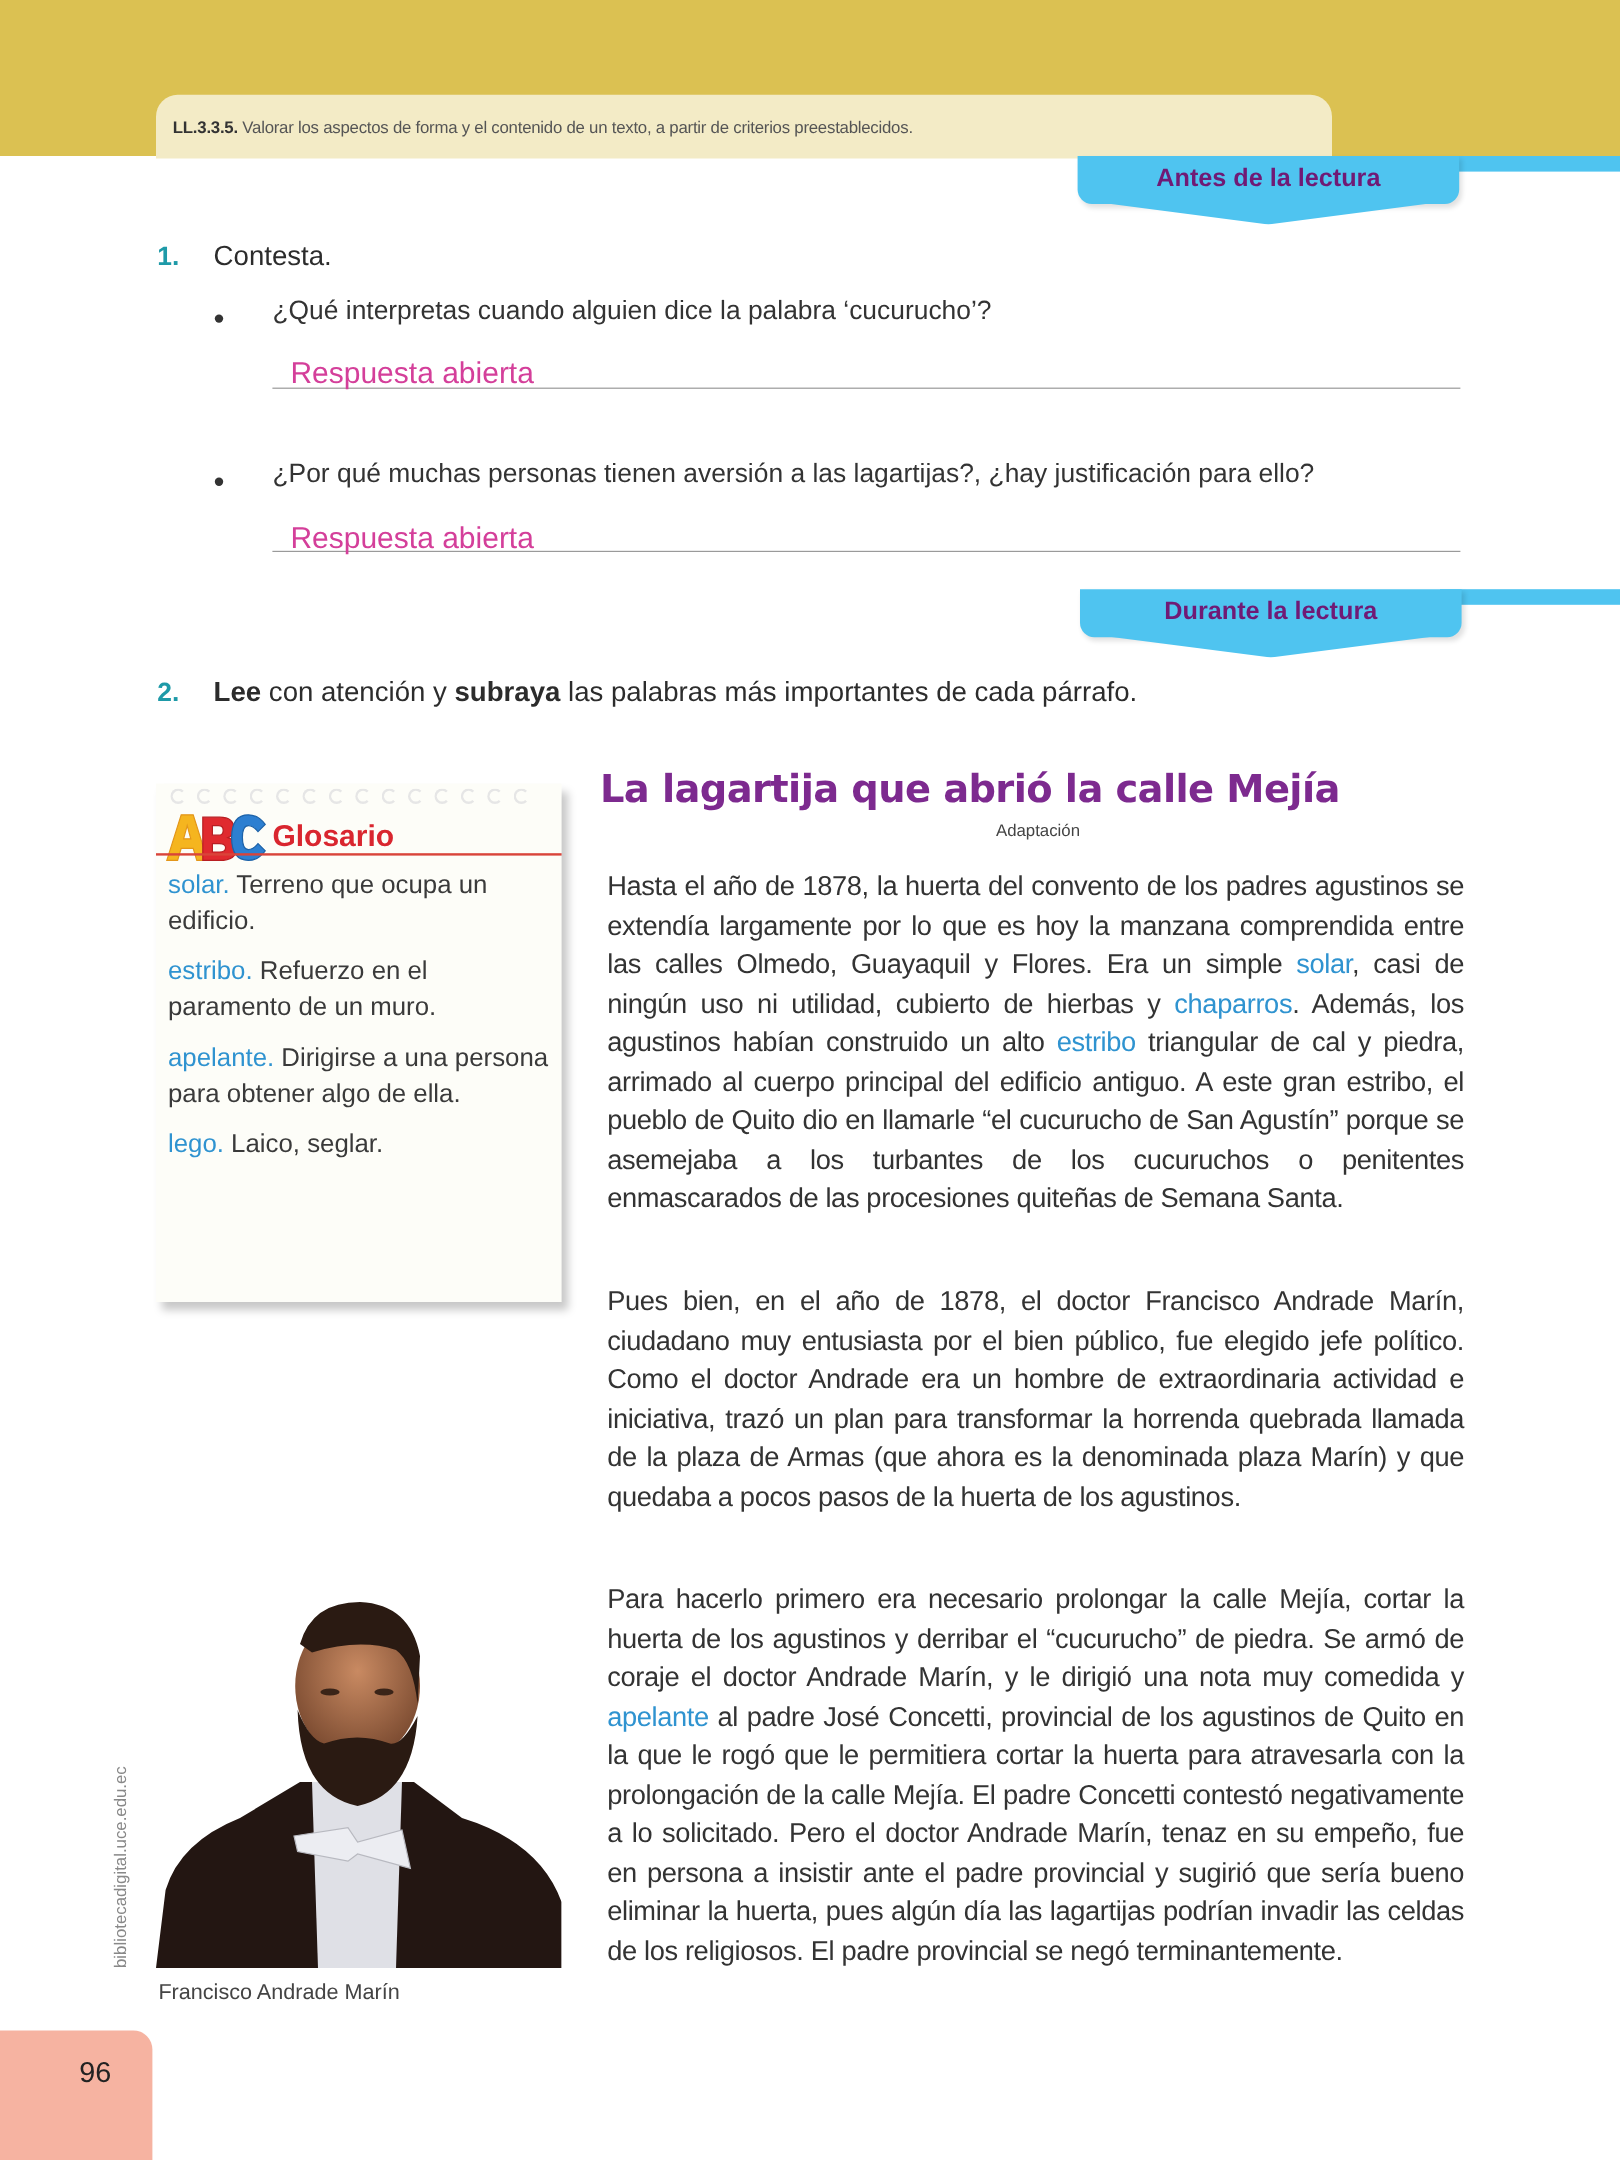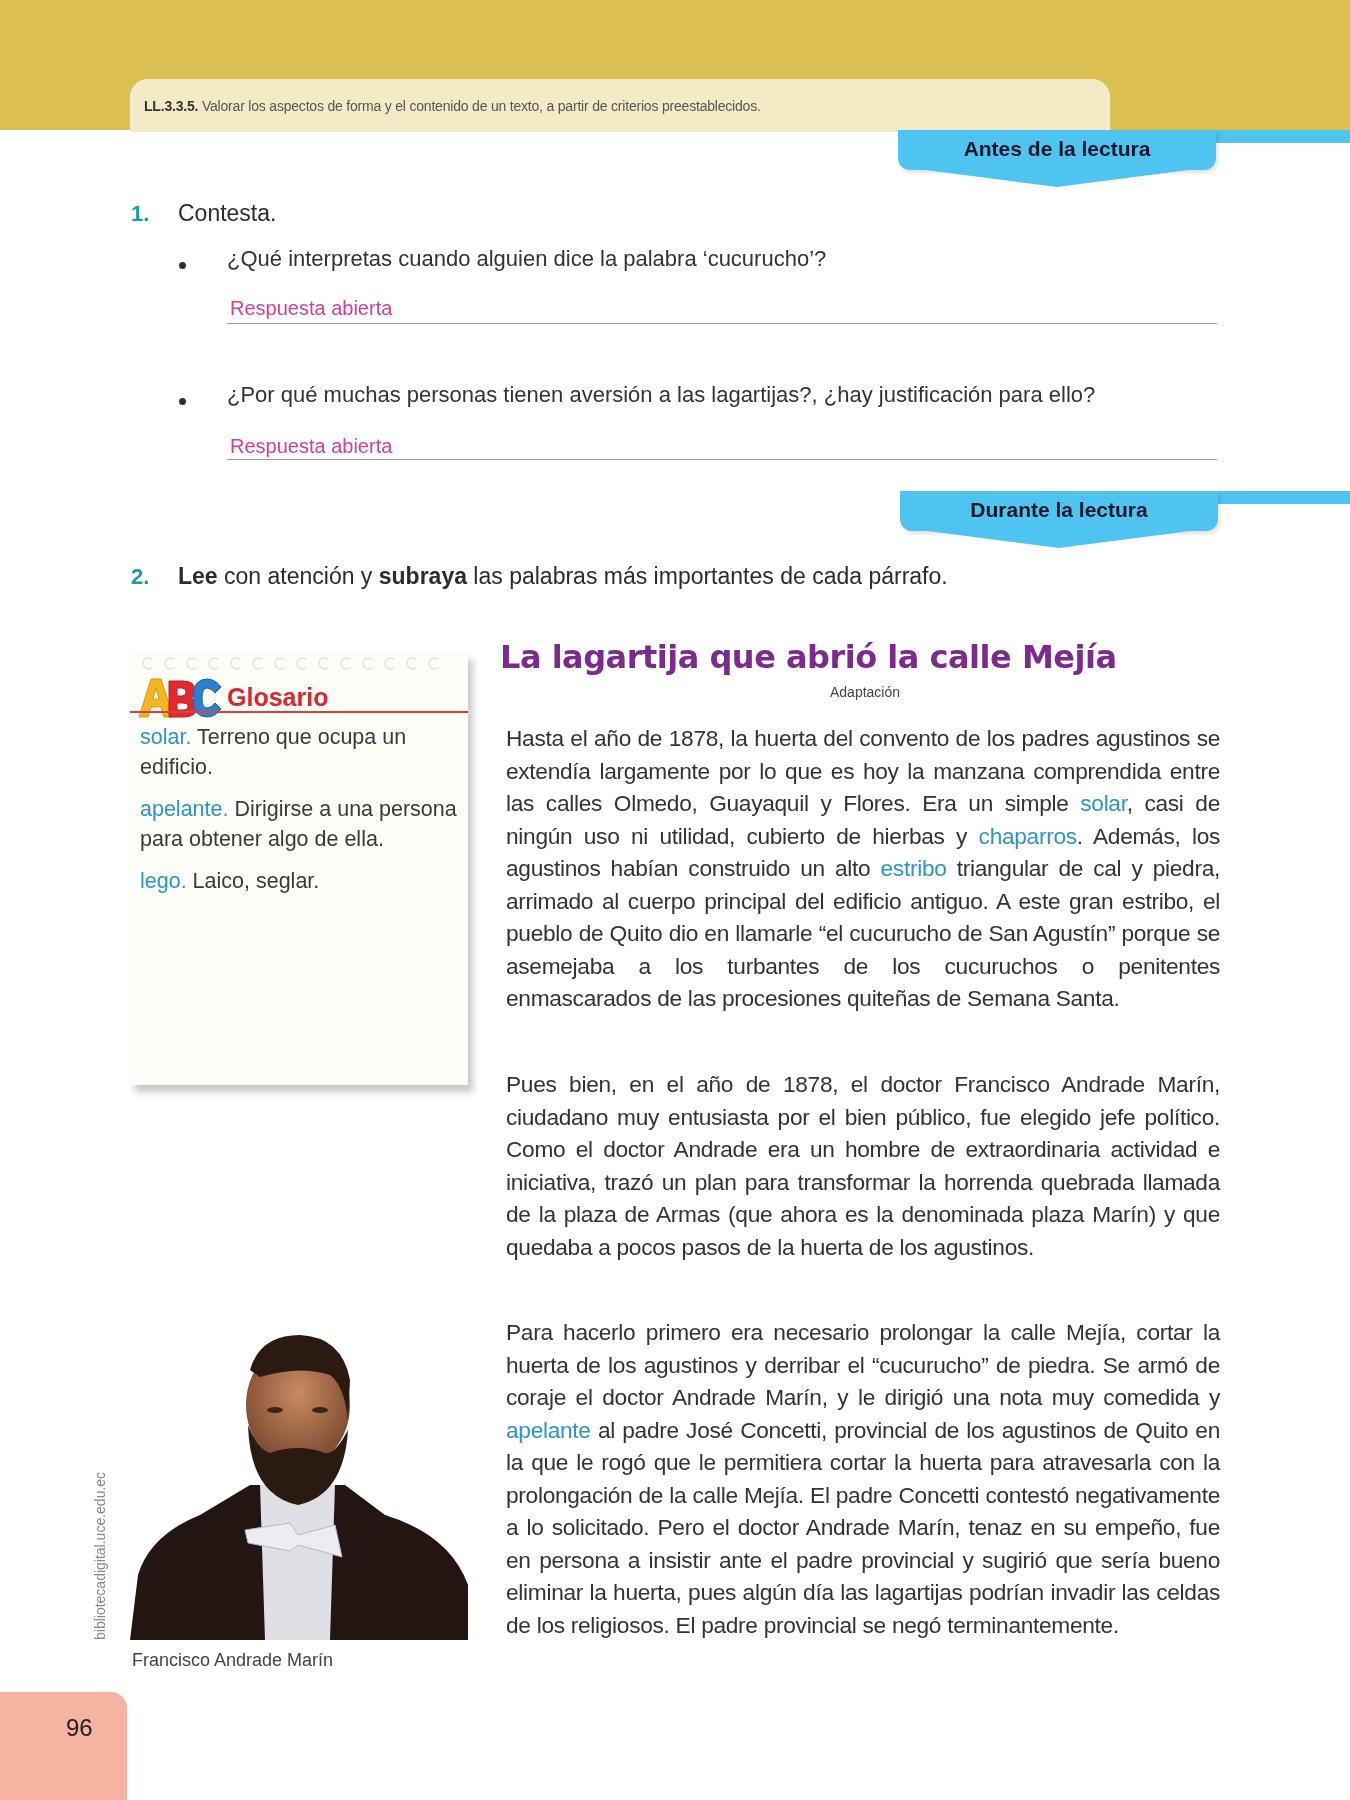--- a/index.html
+++ b/index.html
@@ -10,36 +10,36 @@
   .standard-box {
     position: absolute; left: 130px; top: 79px; width: 980px; height: 53px;
     background: #f3ebc6; border-radius: 18px 18px 0 0;
     padding: 19px 0 0 14px; font-size: 14px; color: #555;
     letter-spacing: -0.2px;
   }
   .standard-box .code { font-weight: bold; color: #333; }
 
   .ribbon-line { position: absolute; height: 13px; background: #4fc4f0; }
   .badge {
-    position: absolute; height: 40px; background: #4fc4f0; color: #0f172a;
+    position: absolute; height: 40px; background: #4fc4f0; color: #701a75;
     font-weight: bold; font-size: 21px; text-align: center; line-height: 38px;
     border-radius: 0 0 12px 12px;
     box-shadow: 2px 3px 4px rgba(0,0,0,0.12);
   }
   .badge .arrow {
     position: absolute; left: 0; bottom: -17px; width: 100%; height: 18px;
   }
 
   .q-num { position: absolute; font-weight: bold; color: #1e9aa8; font-size: 22px; }
   .q-text { position: absolute; font-size: 23px; color: #2c2c2c; }
   .q-text b { font-weight: bold; }
   .bullet { position: absolute; width: 7px; height: 7px; border-radius: 50%; background: #333; }
   .sub-q { position: absolute; font-size: 22px; color: #333; }
   .answer-line { position: absolute; border-bottom: 1.5px solid #9a9a9a; height: 30px; }
-  .answer-text { position: absolute; font-size: 20px; color: #d43f9a; }
+  .answer-text { position: absolute; font-size: 25px; color: #d43f9a; margin-left: 12px; }
 
   
   .glossary {
     position: absolute; left: 130px; top: 653px; width: 338px; height: 432px;
     background: #fdfdf8;
     box-shadow: 5px 7px 7px rgba(0,0,0,0.22);
   }
   .rings { position: absolute; left: 12px; top: 4px; width: 320px; height: 14px; display: flex; gap: 9px; }
   .rings span { width: 13px; height: 13px; border-radius: 50%; border: 2px solid #e6e6e6; border-right-color: transparent; }
   .abc-logo { position: absolute; left: 5px; top: 18px; width: 90px; height: 50px; }
@@ -136,20 +136,21 @@
   </div>
   <svg class="abc-logo" viewBox="0 0 90 50">
     <path d="M4,46 L16,8 L26,8 L38,46 L29,46 L26,36 L16,36 L13,46 Z M18,28 L24,28 L21,17 Z" fill="#f5b51f" stroke="#e3961a" stroke-width="1"></path>
     <path d="M34,10 L48,10 Q60,10 60,20 Q60,25 55,27 Q62,29 62,36 Q62,46 48,46 L34,46 Z M42,17 L42,25 L47,25 Q51,25 51,21 Q51,17 47,17 Z M42,32 L42,39 L48,39 Q53,39 53,35.5 Q53,32 48,32 Z" fill="#e02a2f" stroke="#b81e22" stroke-width="1"></path>
     <path d="M86,16 Q80,8 72,8 Q58,8 58,27 Q58,46 72,46 Q80,46 86,38 L80,32 Q76,37 72,37 Q67,37 67,27 Q67,17 72,17 Q76,17 80,22 Z" fill="#2d7fd1" stroke="#1d62a8" stroke-width="1"></path>
   </svg>
   <div class="gloss-title">Glosario</div>
   <div class="gloss-rule"></div>
   <div class="gloss-list">
     <div class="gloss-item"><span class="gloss-term">solar.</span><span> Terreno que ocupa un edificio.</span></div>
+    <div class="gloss-item"><span class="gloss-term">estribo.</span><span> Refuerzo en el paramento de un muro.</span></div>
     <div class="gloss-item"><span class="gloss-term">apelante.</span><span> Dirigirse a una persona para obtener algo de ella.</span></div>
     <div class="gloss-item"><span class="gloss-term">lego.</span><span> Laico, seglar.</span></div>
   </div>
 </div>
 
 <div class="story-title">La lagartija que abrió la calle Mejía</div>
 <div class="story-sub">Adaptación</div>
 
 <div class="para" style="top:722px;"><span>Hasta el año de 1878, la huerta del convento de los padres agustinos se extendía largamente por lo que es hoy la manzana comprendida entre las calles Olmedo, Guayaquil y Flores. Era un simple </span><span class="kw">solar</span><span>, casi de ningún uso ni utilidad, cubierto de hierbas y </span><span class="kw">chaparros</span><span>. Además, los agustinos habían construido un alto </span><span class="kw">estribo</span><span> triangular de cal y piedra, arrimado al cuerpo principal del edificio antiguo. A este gran estribo, el pueblo de Quito dio en llamarle “el cucurucho de San Agustín” porque se asemejaba a los turbantes de los cucuruchos o penitentes enmascarados de las procesiones quiteñas de Semana Santa.</span></div>
 

